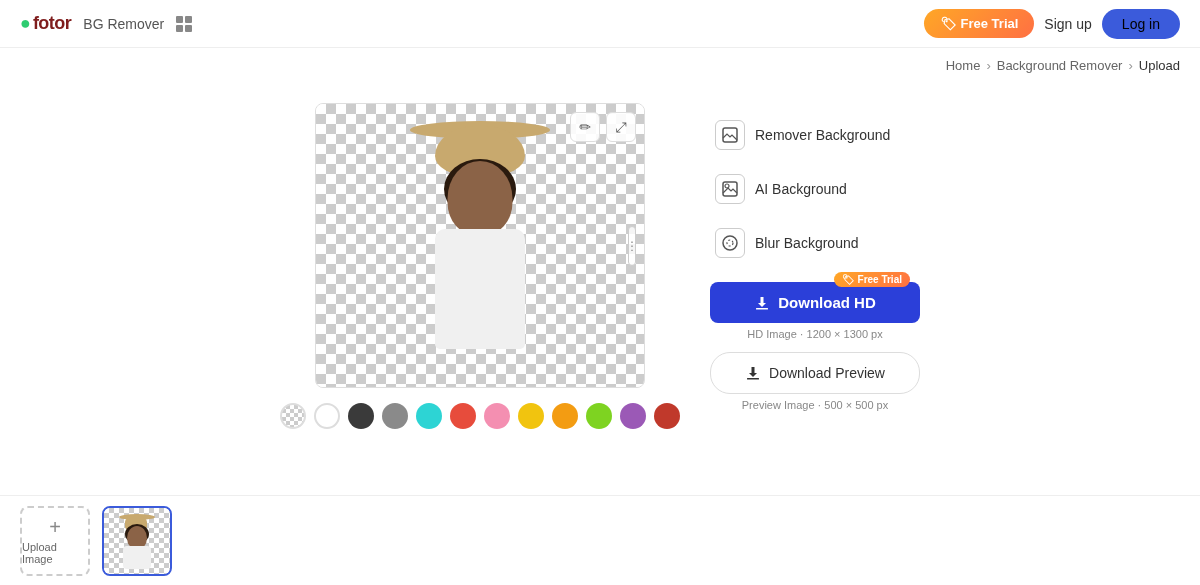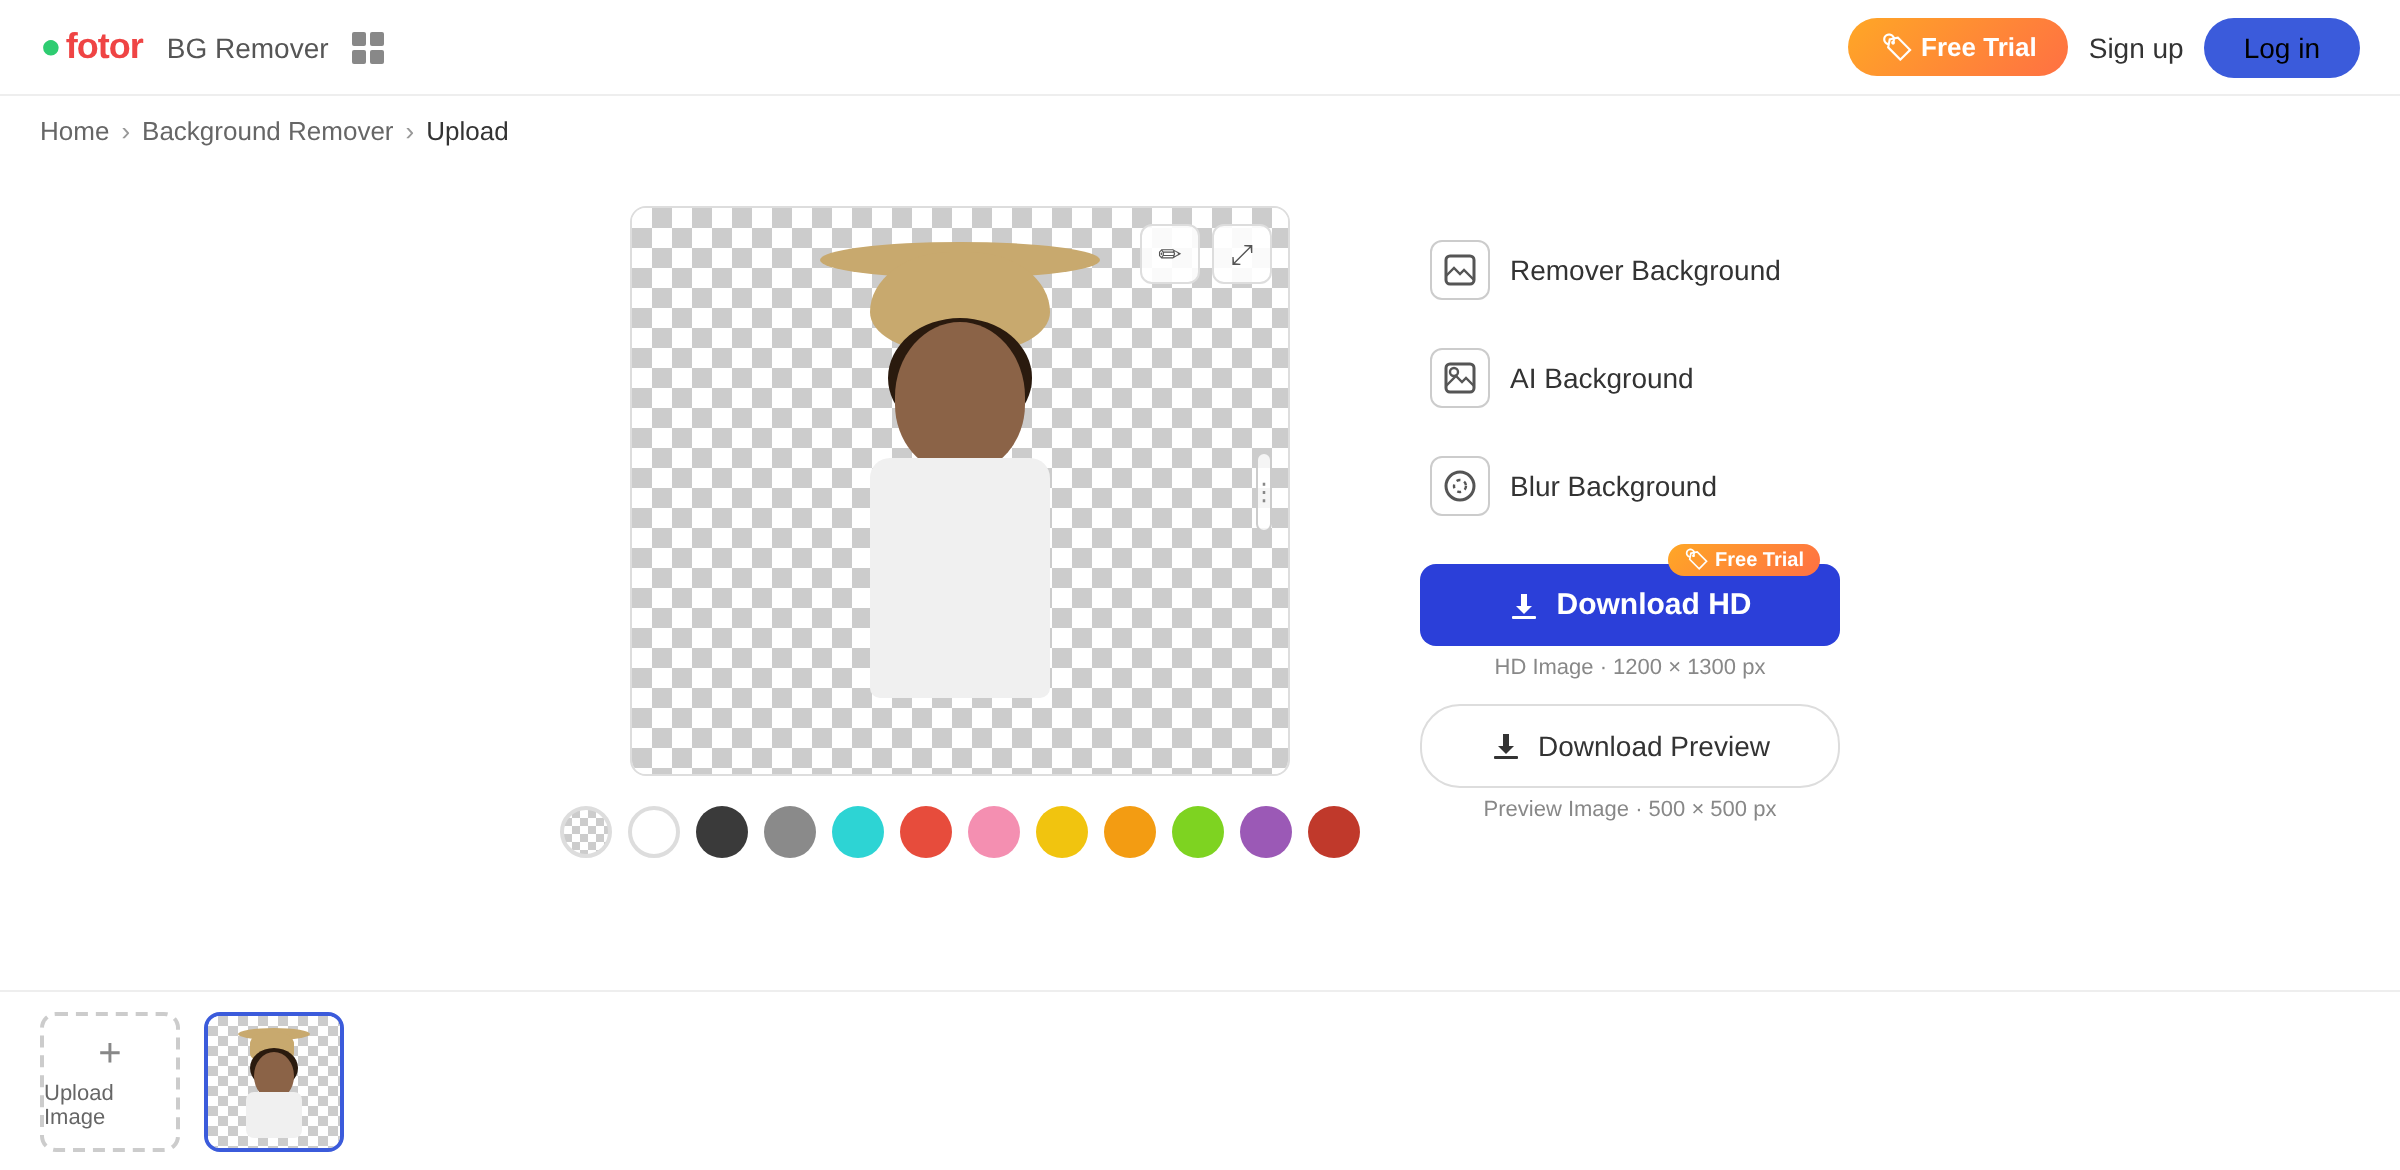--- a/index.html
+++ b/index.html
@@ -4,40 +4,40 @@
   <style>
     * { margin: 0; padding: 0; box-sizing: border-box; }
     body { font-family: -apple-system, BlinkMacSystemFont, 'Segoe UI', sans-serif; background: #fff; width: 1200px; height: 585px; overflow: hidden; }
 
     
     #header {
       display: flex; align-items: center; justify-content: space-between;
       padding: 0 20px; height: 48px; border-bottom: 1px solid #eee;
     }
     #header-left { display: flex; align-items: center; gap: 12px; }
-    .logo-text { font-weight: 700; font-size: 18px; color: #ef4444; letter-spacing: -0.5px; }
+    .logo-text { font-weight: 700; font-size: 18px; color: #7f1d1d; letter-spacing: -0.5px; }
     .app-name { font-size: 14px; color: #555; font-weight: 400; }
     .grid-icon { display: grid; grid-template-columns: 1fr 1fr; gap: 2px; width: 16px; height: 16px; cursor: pointer; }
     .grid-icon span { background: #888; border-radius: 1px; }
     #header-right { display: flex; align-items: center; gap: 10px; }
     .free-trial-btn {
       background: linear-gradient(135deg, #FFA726, #FF7043);
       color: white; border: none; padding: 7px 16px; border-radius: 20px;
       font-size: 13px; font-weight: 600; cursor: pointer; display: flex; align-items: center; gap: 5px;
     }
     .signup-btn { background: none; border: none; font-size: 14px; color: #333; cursor: pointer; font-weight: 500; }
     .login-btn {
       background: #3B5BDB; color: #000000; border: none; padding: 7px 20px;
       border-radius: 20px; font-size: 14px; font-weight: 500; cursor: pointer;
     }
 
     
     #breadcrumb {
       display: flex; align-items: center; gap: 6px;
-      padding: 10px 20px; font-size: 13px; color: #666;
+      padding: 10px 20px; font-size: 13px; color: #666; justify-content: flex-end;
     }
     #breadcrumb a { color: #666; text-decoration: none; }
     .breadcrumb-sep { color: #999; }
     .breadcrumb-current { color: #333; font-weight: 500; }
 
     
     #main {
       display: flex; justify-content: center; align-items: flex-start;
       padding: 20px; gap: 30px;
     }

